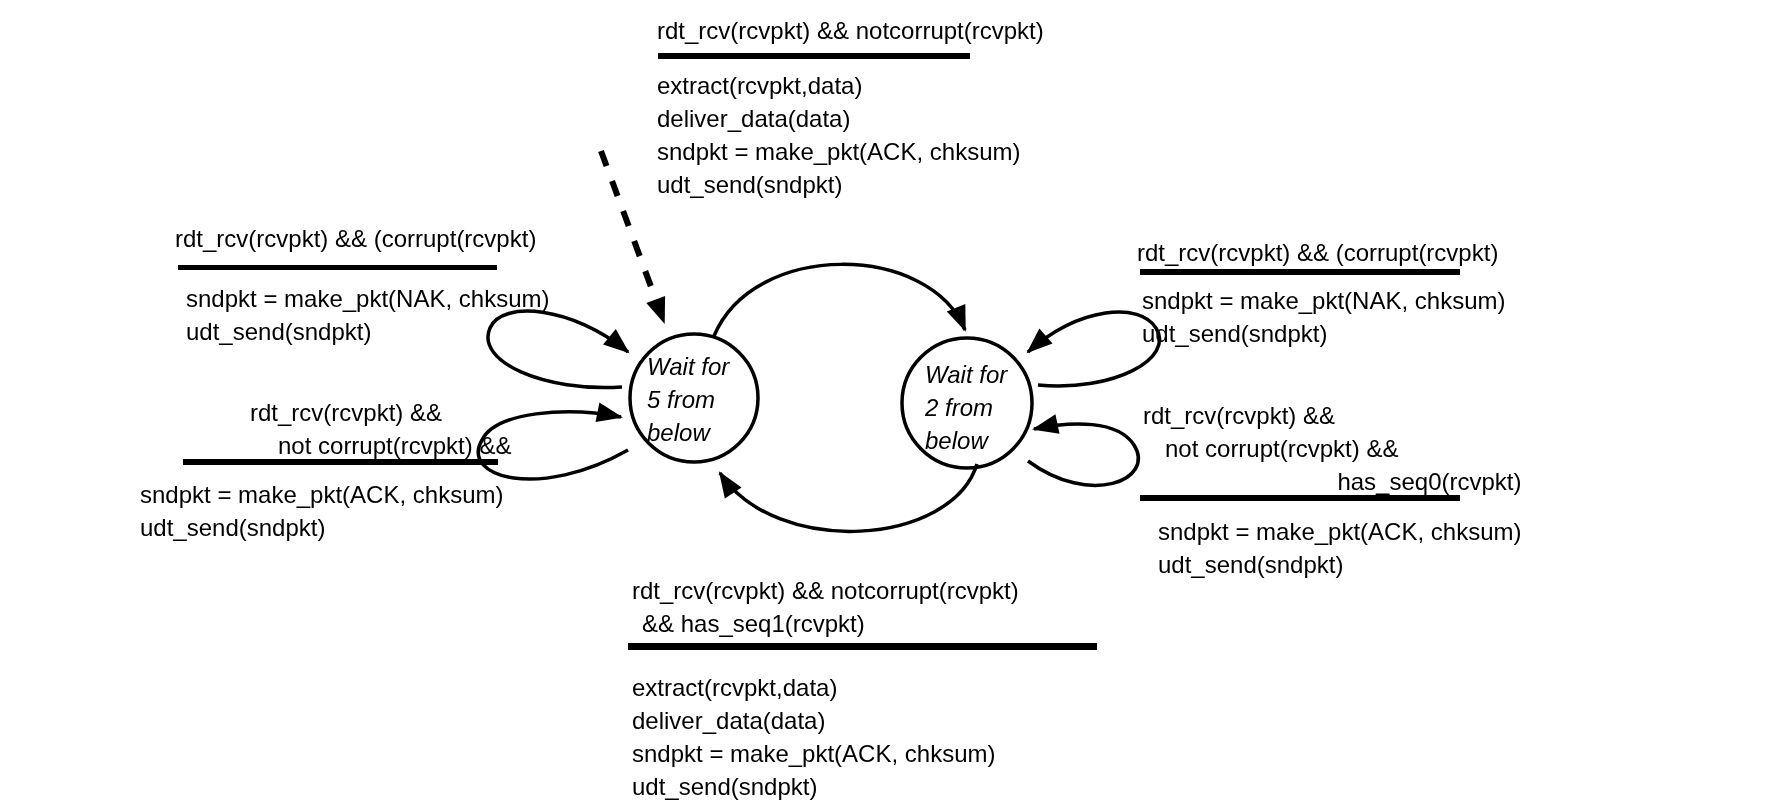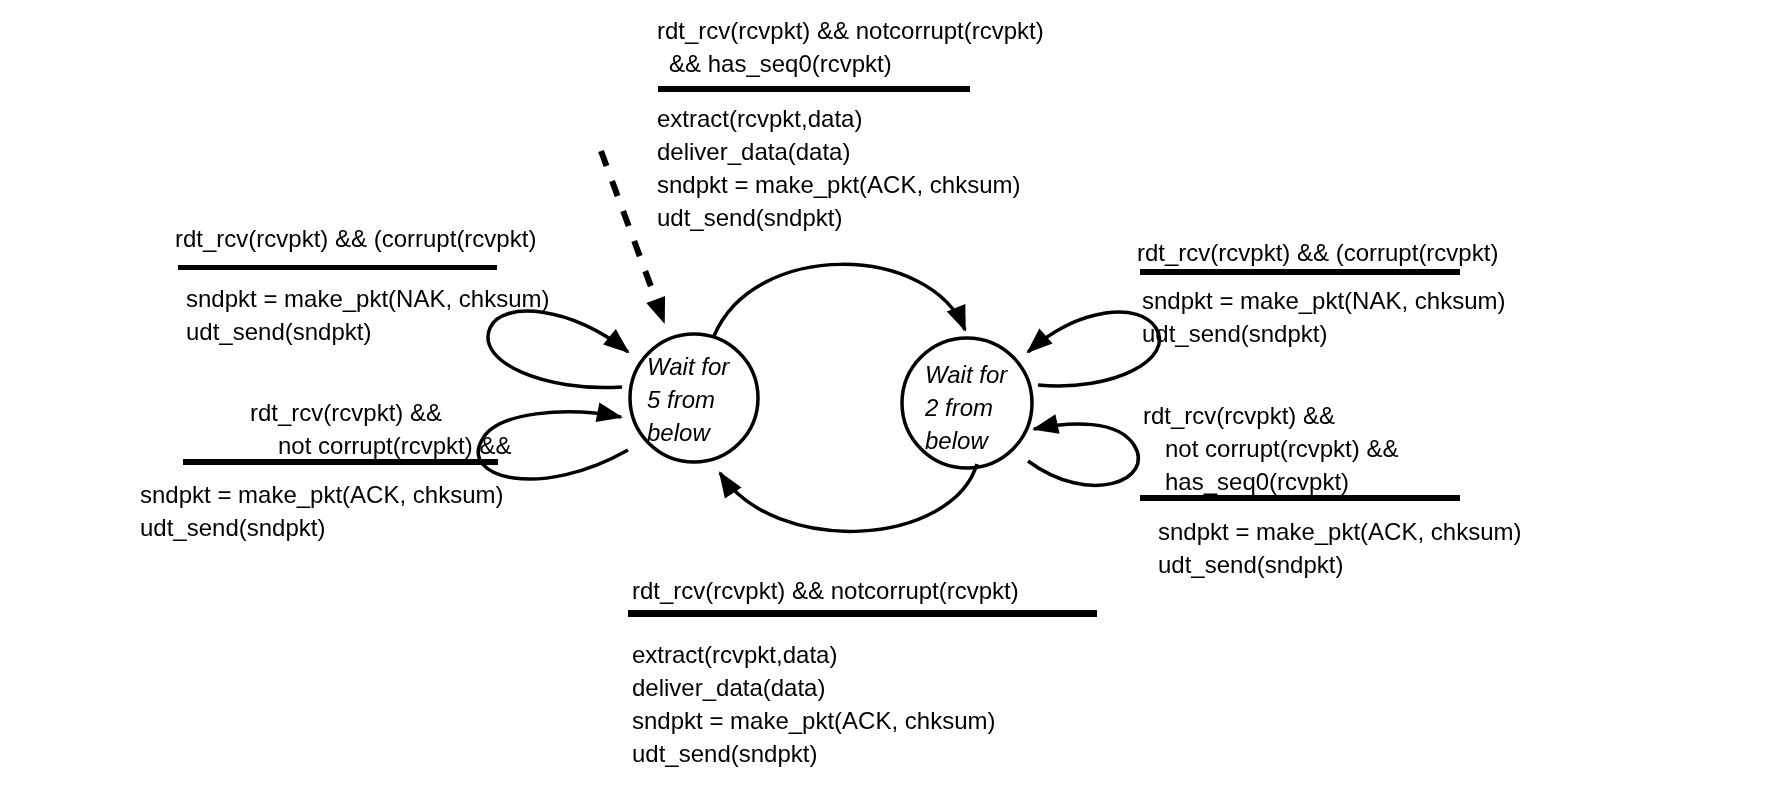--- a/index.html
+++ b/index.html
@@ -43,21 +43,20 @@
     <path d="M 628 450 C 540 500, 460 478, 482 440 C 496 412, 566 406, 621 417" fill="none" stroke="#000000" stroke-width="3.5" marker-end="url(#ah)"></path>
 
     <path d="M 1038 385 C 1115 392, 1175 358, 1156 328 C 1140 302, 1080 306, 1028 352" fill="none" stroke="#000000" stroke-width="3.5" marker-end="url(#ah)"></path>
     <path d="M 1028 461 C 1090 507, 1156 480, 1134 445 C 1118 420, 1072 421, 1034 429" fill="none" stroke="#000000" stroke-width="3.5" marker-end="url(#ah)"></path>
 
     <line x1="601" y1="151" x2="664" y2="322" stroke="#000000" stroke-width="6" stroke-dasharray="16 16" marker-end="url(#ah)"></line>
   </svg>
 
   <div class="label-block" style="left:657px;top:14px;">
     <div class="tline">rdt_rcv(rcvpkt) &amp;&amp; notcorrupt(rcvpkt)</div>
-    <div class="tline" style="padding-left:12px;">&amp;&amp; has_seq0(rcvpkt)</div>
     <div class="rule" style="width:312px;margin:6px 0 10px 1px;"></div>
     <div class="tline">extract(rcvpkt,data)</div>
     <div class="tline">deliver_data(data)</div>
     <div class="tline">sndpkt = make_pkt(ACK, chksum)</div>
     <div class="tline">udt_send(sndpkt)</div>
   </div>
 
   <div class="label-block" style="left:175px;top:222px;">
     <div class="tline">rdt_rcv(rcvpkt) &amp;&amp; (corrupt(rcvpkt)</div>
     <div class="rule" style="width:319px;height:5px;margin:10px 0 12px 3px;"></div>
@@ -76,28 +75,29 @@
   <div class="label-block" style="left:1137px;top:236px;">
     <div class="tline">rdt_rcv(rcvpkt) &amp;&amp; (corrupt(rcvpkt)</div>
     <div class="rule" style="width:320px;margin:0px 0 9px 3px;"></div>
     <div class="tline" style="padding-left:5px;">sndpkt = make_pkt(NAK, chksum)</div>
     <div class="tline" style="padding-left:5px;">udt_send(sndpkt)</div>
   </div>
 
   <div class="label-block" style="left:1143px;top:399px;">
     <div class="tline">rdt_rcv(rcvpkt) &amp;&amp;</div>
     <div class="tline" style="padding-left:22px;">not corrupt(rcvpkt) &amp;&amp;</div>
-    <div class="tline" style="padding-left:22px;">has_seq0(rcvpkt)</div>
+    <div class="tline" style="padding-left:22px;text-align:right;">has_seq0(rcvpkt)</div>
     <div class="rule" style="width:320px;margin:-3px 0 14px -3px;"></div>
     <div class="tline" style="padding-left:15px;">sndpkt = make_pkt(ACK, chksum)</div>
     <div class="tline" style="padding-left:15px;">udt_send(sndpkt)</div>
   </div>
 
   <div class="label-block" style="left:632px;top:574px;">
     <div class="tline">rdt_rcv(rcvpkt) &amp;&amp; notcorrupt(rcvpkt)</div>
+    <div class="tline" style="padding-left:10px;">&amp;&amp; has_seq1(rcvpkt)</div>
     <div class="rule" style="width:469px;height:7px;margin:3px 0 21px -4px;"></div>
     <div class="tline">extract(rcvpkt,data)</div>
     <div class="tline">deliver_data(data)</div>
     <div class="tline">sndpkt = make_pkt(ACK, chksum)</div>
     <div class="tline">udt_send(sndpkt)</div>
   </div>
 
   <div class="state-label" style="left:647px;top:350px;">
     <div>Wait for</div>
     <div>5 from</div>

